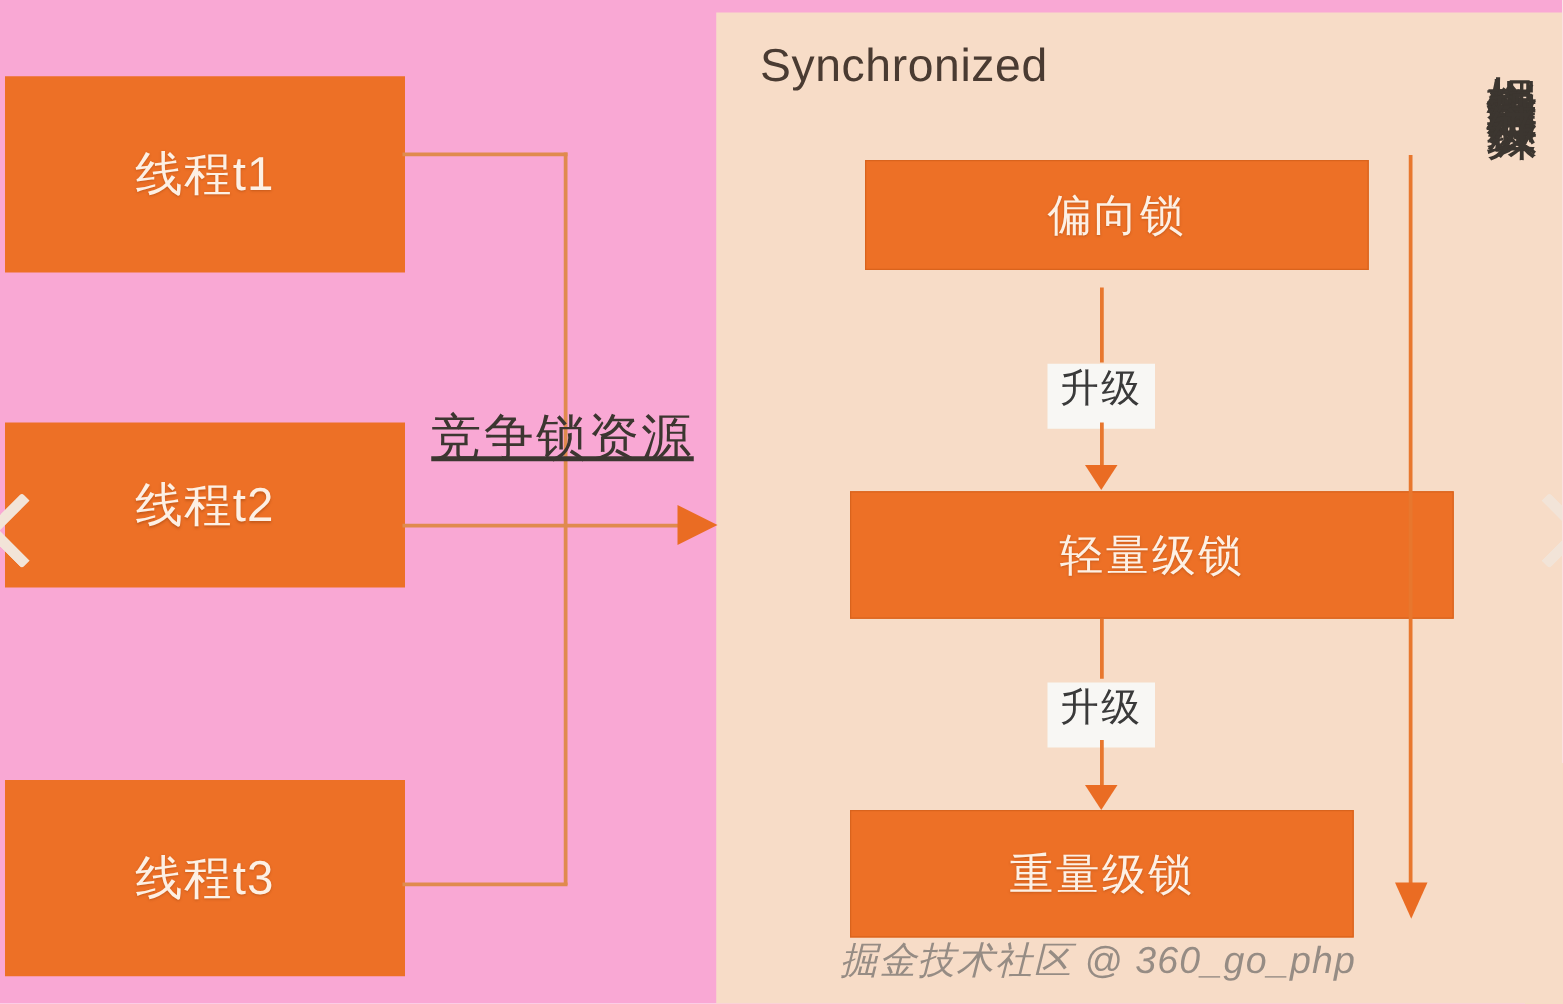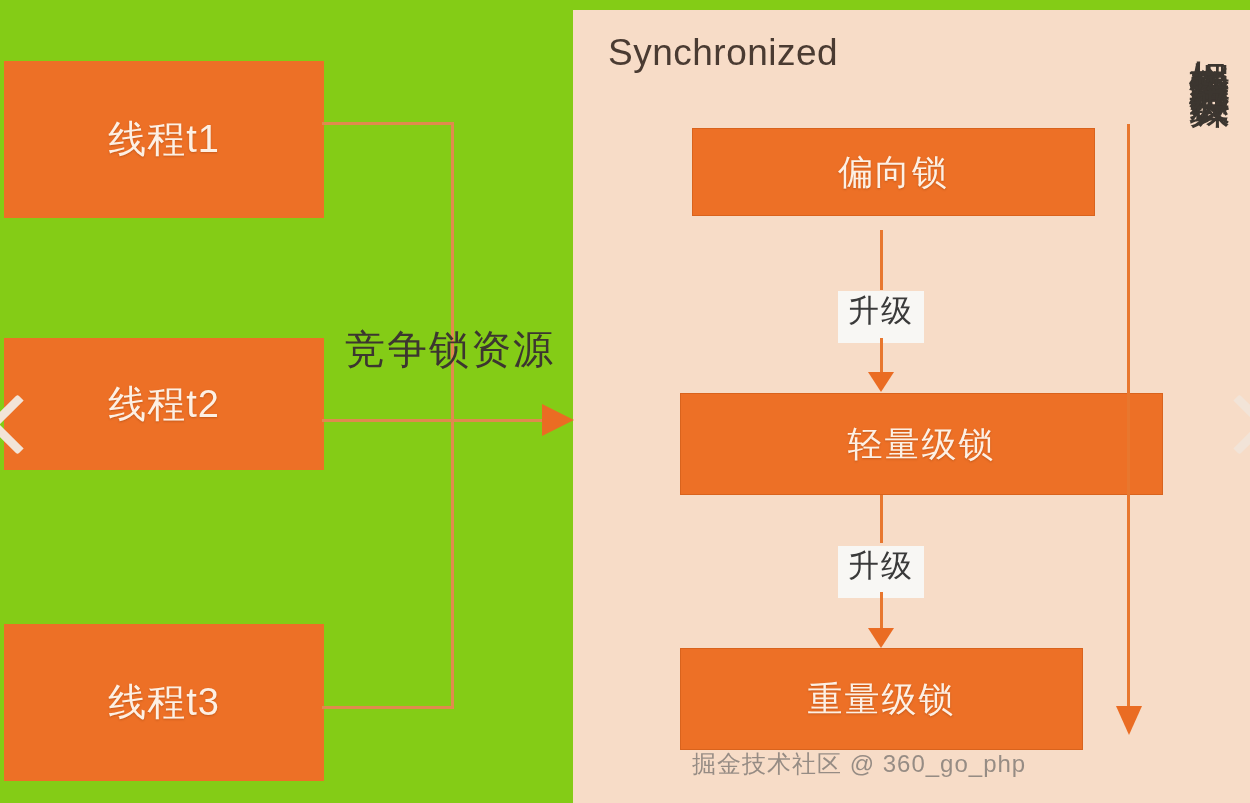--- a/index.html
+++ b/index.html
@@ -4,21 +4,21 @@
 <style>
   html, body {
     margin: 0;
     padding: 0;
     background: #ffffff;
   }
   #stage {
     position: relative;
     width: 1250px;
     height: 803px;
-    background: #84cc16;
+    background: #f9a8d4;
     overflow: hidden;
     font-family: "Liberation Sans", "DejaVu Sans", sans-serif;
   }
 
   
   .sync-panel {
     position: absolute;
     left: 573px;
     top: 10px;
     width: 677px;
@@ -168,26 +168,26 @@
     border-radius: 3px;
   }
   .chev-left  { left: -4px;  top: 403px; transform: rotate(-135deg); }
   .chev-right { left: 1218px; top: 403px; transform: rotate(45deg); }
 
   
   .watermark {
     position: absolute;
     left: 672px;
     top: 748px;
-    font-size: 24px;
+    font-size: 30px;
     color: #5c5c5c;
     opacity: 0.62;
+    font-style: italic;
     white-space: nowrap;
     letter-spacing: 1px;
-    margin-left: 20px;
   }
 </style>
 </head>
 <body>
 
 <div id="stage">
 
   <div class="sync-panel">
     <div class="sync-title">Synchronized</div>
   </div>
@@ -201,21 +201,21 @@
   <div class="obox thread-box t3">
     <span>线程t3</span>
   </div>
 
   <div class="ln-h t1-stub"></div>
   <div class="ln-h t2-stub"></div>
   <div class="ln-h t3-stub"></div>
   <div class="ln-v trunk"></div>
   <div class="arrow-right"></div>
 
-  <div style="position:absolute;left:345px;top:322px;font-size:40px;color:#3c3630;letter-spacing:2px;white-space:nowrap;">竞争锁资源</div>
+  <div style="position:absolute;left:345px;top:322px;font-size:40px;color:#3c3630;letter-spacing:2px;white-space:nowrap;text-decoration:underline;">竞争锁资源</div>
 
   <div class="obox lock-box lock1">
     <span>偏向锁</span>
   </div>
   <div class="obox lock-box lock2">
     <span>轻量级锁</span>
   </div>
   <div class="obox lock-box lock3">
     <span>重量级锁</span>
   </div>

